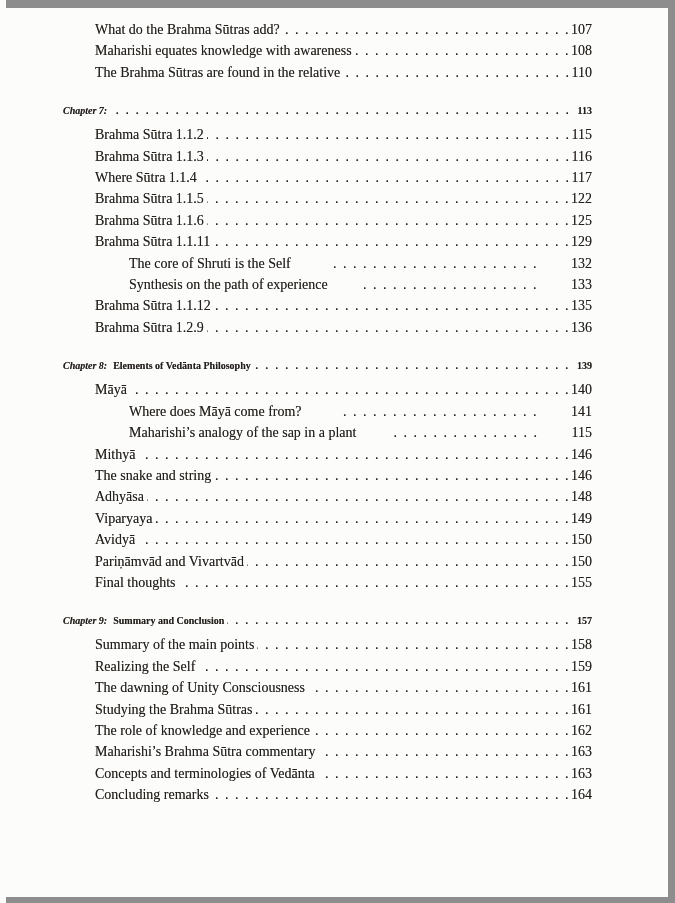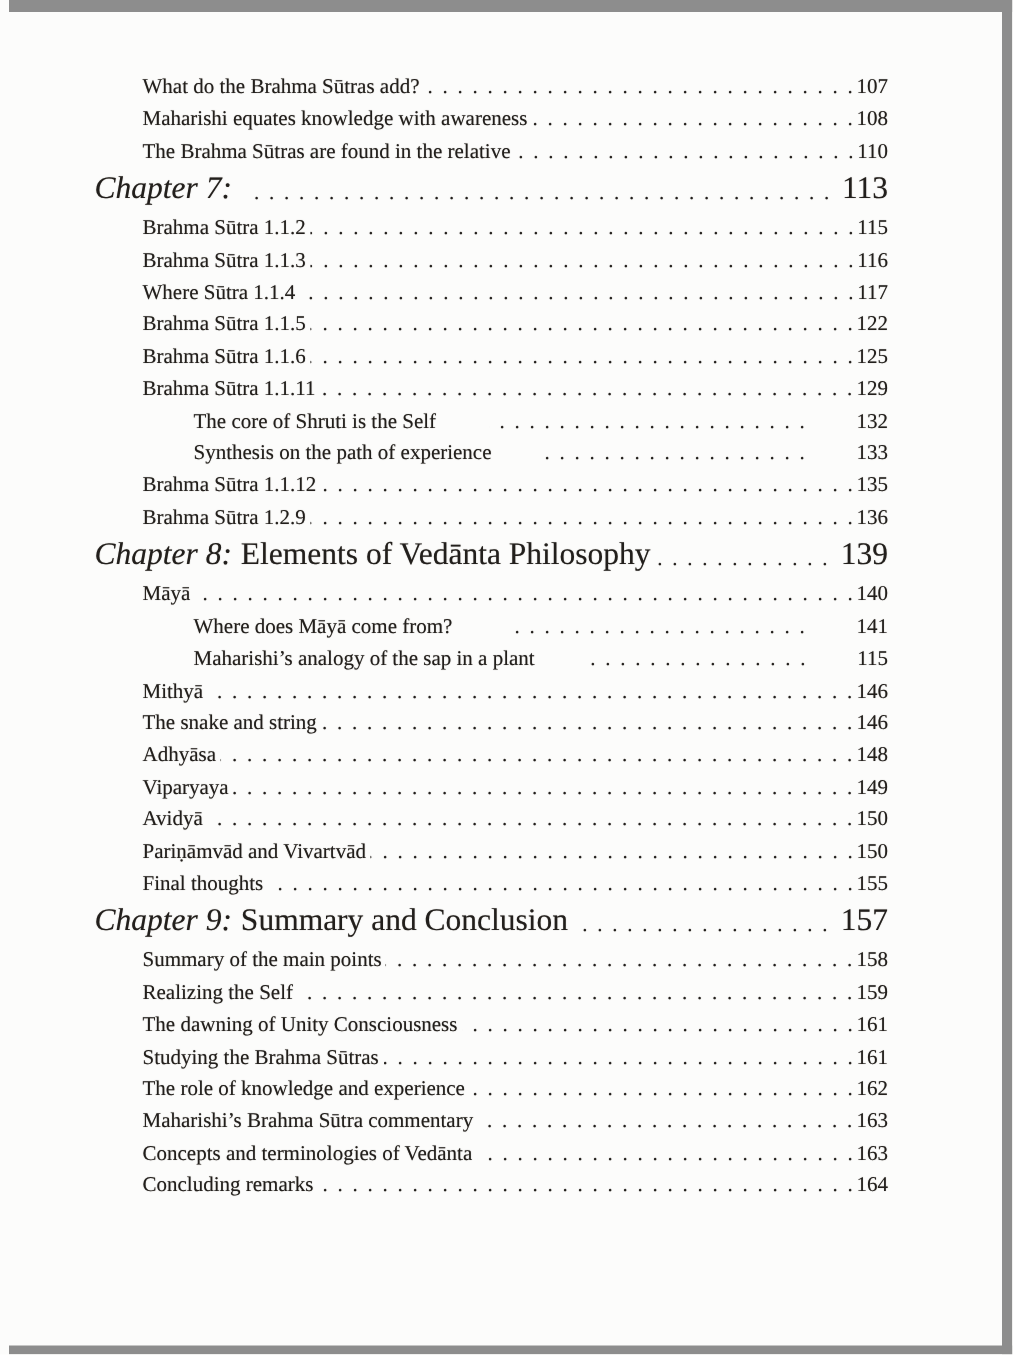--- a/index.html
+++ b/index.html
@@ -25,36 +25,37 @@
   .frame-right {
     position: absolute; top: 0; right: 0; width: 7px; height: 100%;
     background: var(--frame);
   }
   .frame-bottom {
     position: absolute; bottom: 0; left: 6px; right: 0; height: 6px;
     background: var(--frame);
   }
   .toc {
     position: absolute;
-    top: 48px; left: 63px; right: 83px;
+    top: 19px; left: 63px; right: 83px;
     text-shadow: 0 0 0.6px rgba(45,38,30,0.55);
   }
   .row {
     display: flex;
     align-items: baseline;
     font-size: 14px;
     line-height: 21.4px;
     white-space: nowrap;
   }
   .row.entry { padding-left: 32px; }
   .row.sub   { padding-left: 66px; gap: 32px; }
   .row.chapter {
-    font-size: 21px;
-    font-weight: normal;
+    font-size: 10px;
+    font-weight: bold;
     line-height: 27px;
+    margin-top: 13px;
   }
   .ch-prefix {
     font-style: italic;
     margin-right: 6px;
   }
   .label { flex: 0 0 auto; }
   .leader {
     flex: 1 1 auto;
     overflow: hidden;
     white-space: nowrap;

